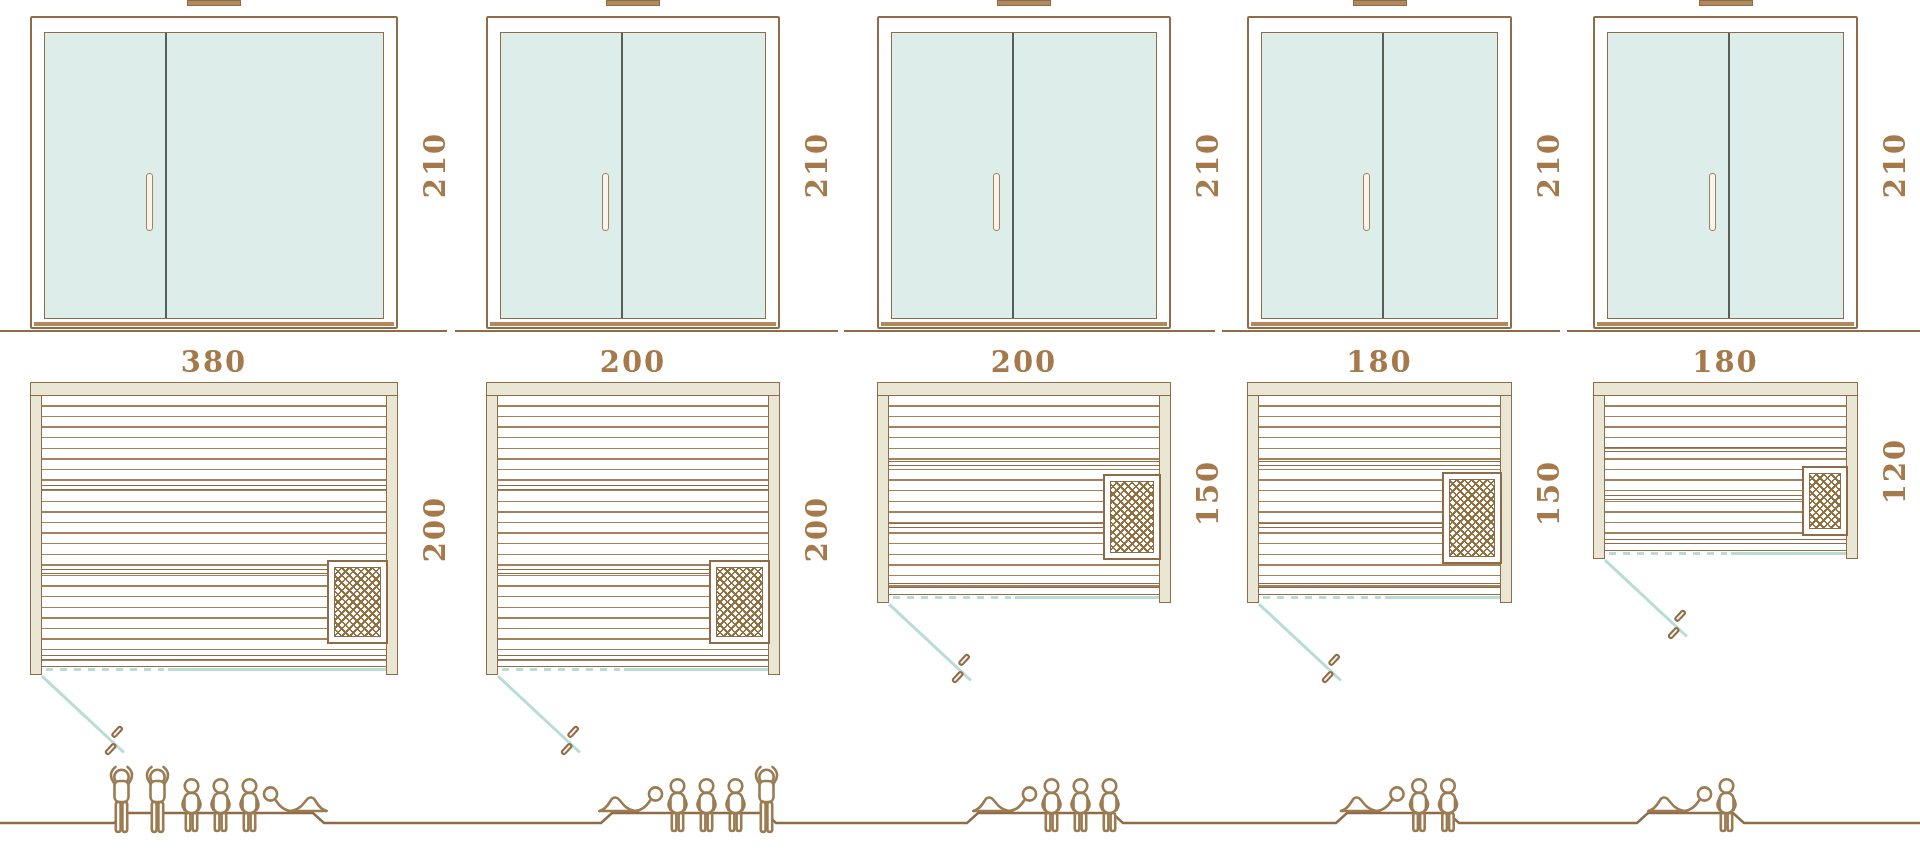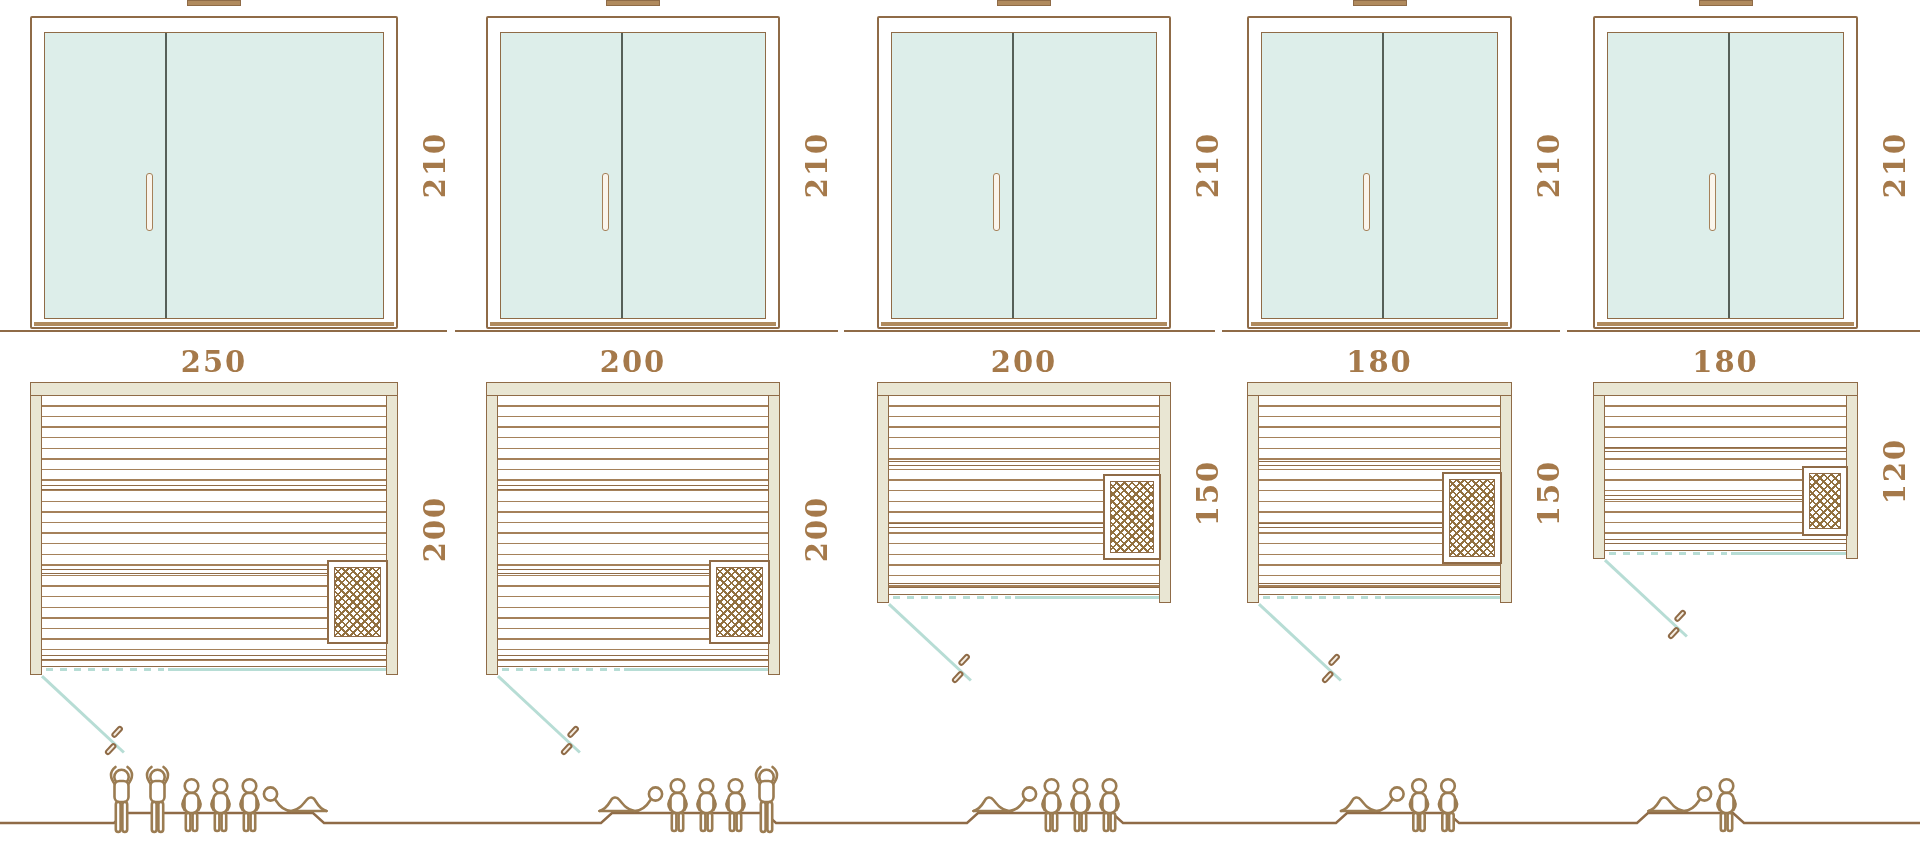--- a/index.html
+++ b/index.html
@@ -69,21 +69,21 @@
         <div class="door-topcap"></div>
         <div class="door-frame">
           <div class="door-glass">
             <div class="door-divider"></div>
             <div class="door-handle"></div>
           </div>
           <div class="door-sill"></div>
         </div>
       </div>
       <div class="dim dim-height" style="left: 405px; top: 165px;">210</div>
-      <div class="dim dim-width" style="left: 50%; top: 362px;">250</div>
+      <div class="dim dim-width" style="left: 50%; top: 362px;">380</div>
       <div class="plan" style="height: 293px;">
         <div class="wall wall-left"></div>
         <div class="wall wall-right"></div>
         <div class="wall wall-top"></div>
         <div class="interior">
           <div class="bench-edge e1"></div>
           <div class="bench-edge e2"></div>
           <div class="bench-edge e3"></div>
           <div class="heater" style="width: 61px; height: 84px; bottom: 22px;">
             <div class="heater-grid"></div>

